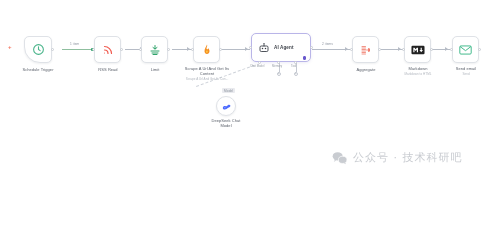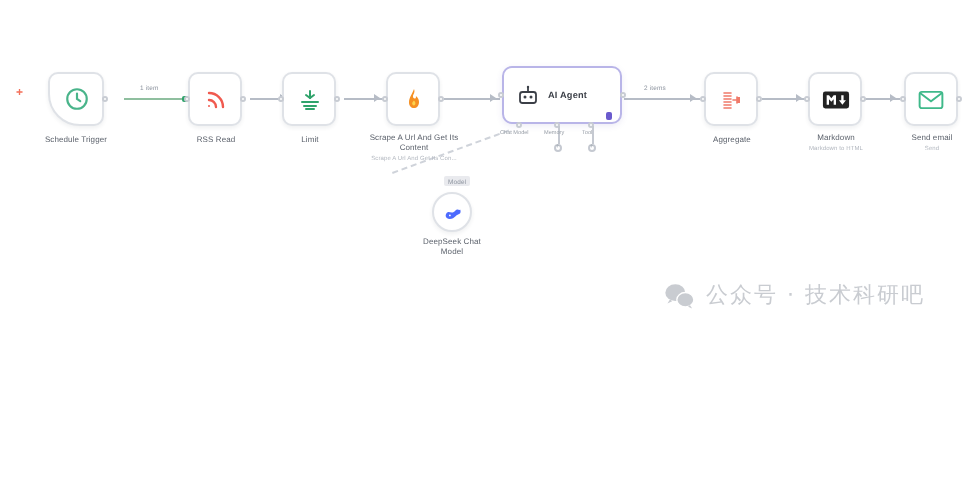--- a/index.html
+++ b/index.html
@@ -79,20 +79,21 @@
 
   .add-plus{
     position:absolute;font-size:6px;color:#f4715b;line-height:1;font-weight:bold;
   }
 
   
   #watermark{
     position:absolute;display:flex;align-items:center;gap:5px;
     color:#c9ccd1;font-size:11px;letter-spacing:1px;
     font-family:"DejaVu Sans","Liberation Sans",sans-serif;
+    margin-top:10px;
   }
   .wechat-ico{display:block;}
 
   svg{display:block;}
 </style>
 </head>
 <body>
 
 <div id="canvas">
 

